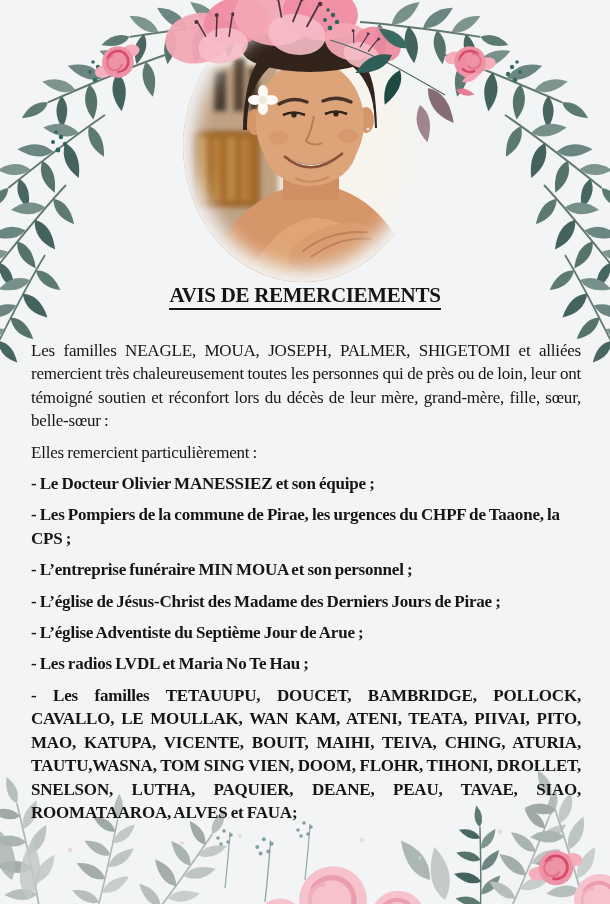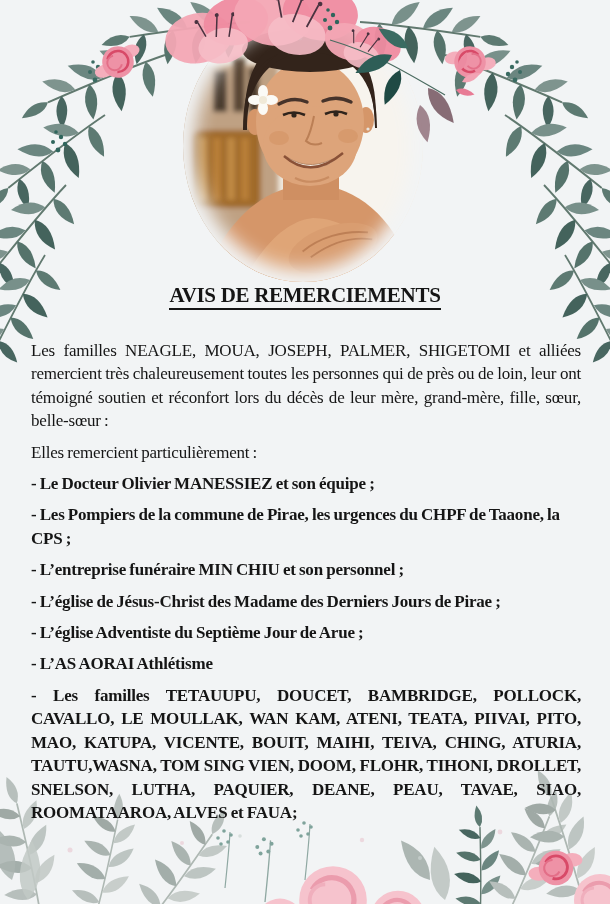--- a/index.html
+++ b/index.html
@@ -232,22 +232,22 @@
   <h1 class="title">
     <span>AVIS DE REMERCIEMENTS</span>
   </h1>
 
   <div class="content">
     <p class="just">Les familles NEAGLE, MOUA, JOSEPH, PALMER, SHIGETOMI et alliées remercient très chaleureusement toutes les personnes qui de près ou de loin, leur ont témoigné soutien et réconfort lors du décès de leur mère, grand-mère, fille, sœur, belle-sœur :</p>
     <p>Elles remercient particulièrement :</p>
     <div>
       <p class="item">- Le Docteur Olivier MANESSIEZ et son équipe ;</p>
       <p class="item">- Les Pompiers de la commune de Pirae, les urgences du CHPF de Taaone, la CPS ;</p>
-      <p class="item">- L’entreprise funéraire MIN CHIU et son personnel ;</p>
+      <p class="item">- L’entreprise funéraire MIN MOUA et son personnel ;</p>
       <p class="item">- L’église de Jésus-Christ des Madame des Derniers Jours de Pirae ;</p>
       <p class="item">- L’église Adventiste du Septième Jour de Arue ;</p>
-      <p class="item">- L’AS AORAI Athlétisme</p>
+      <p class="item">- Les radios LVDL et Maria No Te Hau ;</p>
     </div>
     <p class="item just">- Les familles TETAUUPU, DOUCET, BAMBRIDGE, POLLOCK, CAVALLO, LE MOULLAK, WAN KAM, ATENI, TEATA, PIIVAI, PITO, MAO, KATUPA, VICENTE, BOUIT, MAIHI, TEIVA, CHING, ATURIA, TAUTU,WASNA, TOM SING VIEN, DOOM, FLOHR, TIHONI, DROLLET, SNELSON, LUTHA, PAQUIER, DEANE, PEAU, TAVAE, SIAO, ROOMATAAROA, ALVES et FAUA;</p>
 
   </div>
 
 </div>
 
 </body></html>

